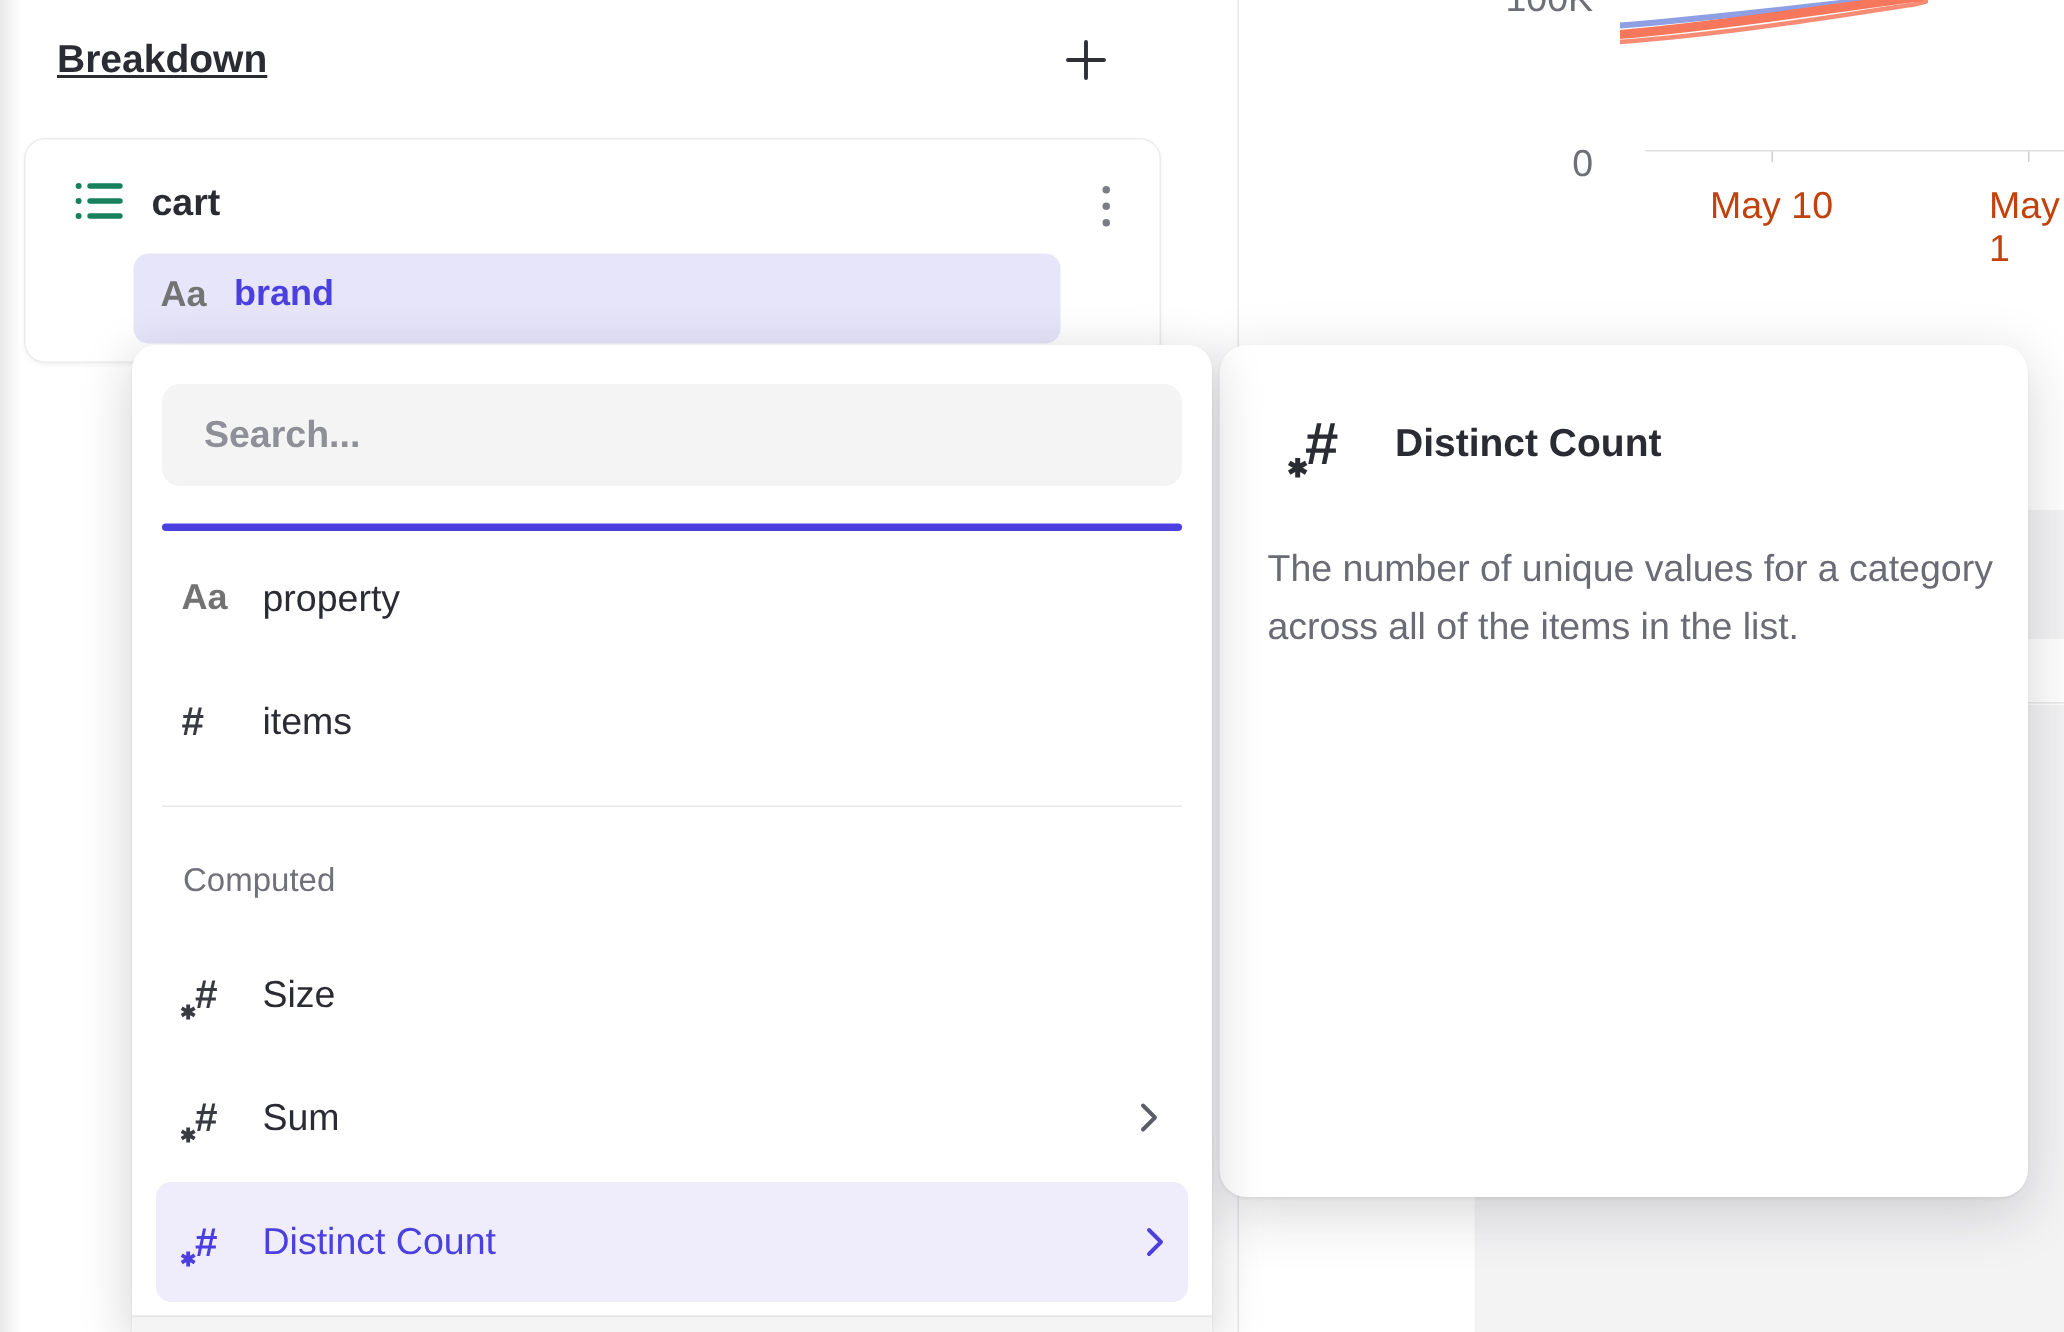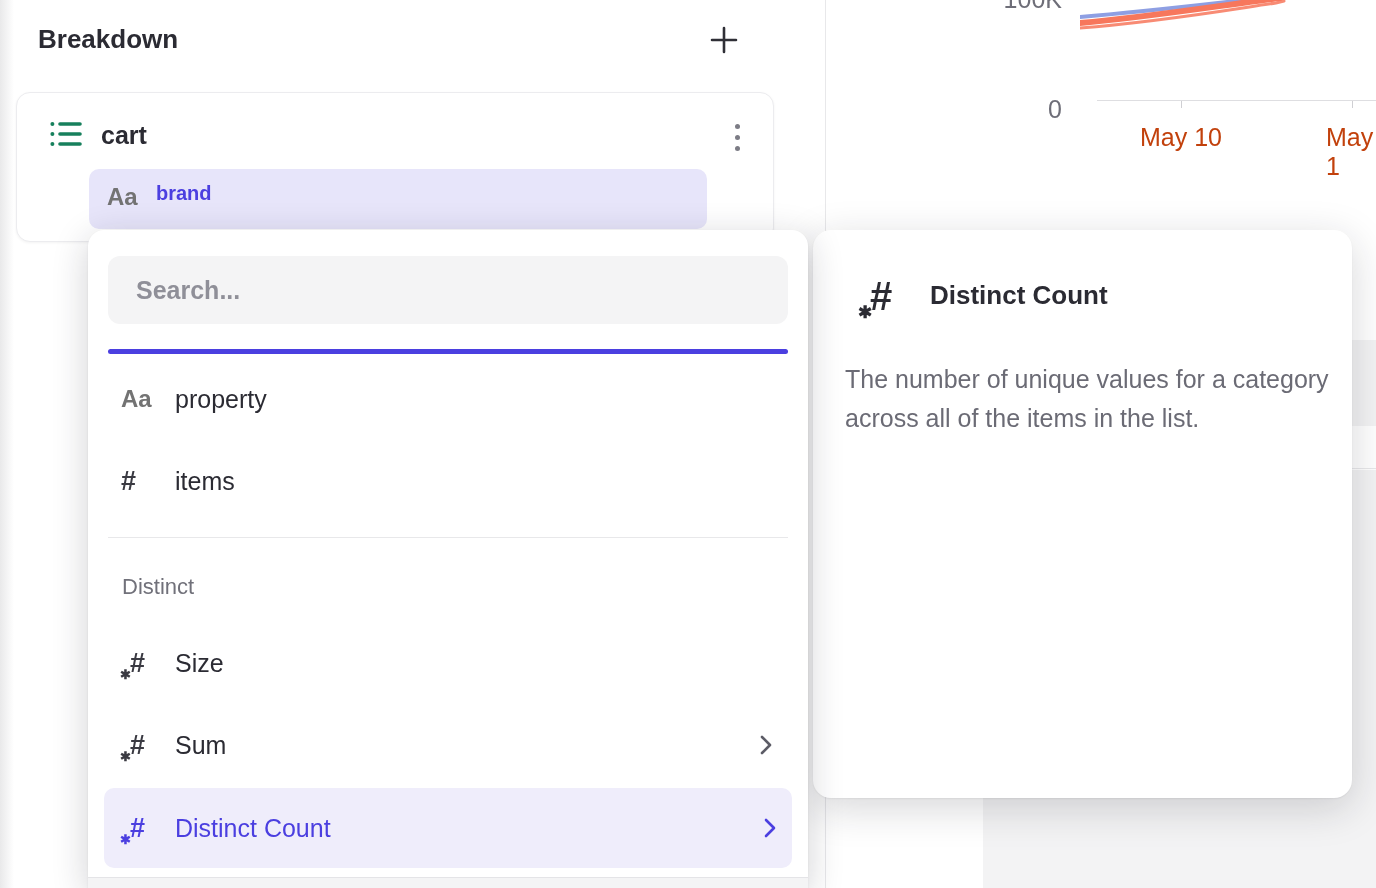--- a/index.html
+++ b/index.html
@@ -18,36 +18,36 @@
   .ylab{position:absolute;right:314px;font-size:25px;color:#6e6e78;text-align:right;}
   .ylab.top{top:-15px;}
   .ylab.zero{top:95px;}
   .axis{position:absolute;left:1097px;top:100px;width:279px;height:1px;background:#dedee1;}
   .tick{position:absolute;top:101px;width:1px;height:7px;background:#cfcfd3;}
   .xlab{position:absolute;top:123px;font-size:25px;color:#c2410c;}
   .xlab.m10{left:1181px;transform:translateX(-50%);}
   .xlab.m1{left:1326px;}
   .lines{position:absolute;left:1080px;top:0;}
   
-  .bd-title{position:absolute;left:38px;top:24px;font-size:26px;font-weight:700;}
+  .bd-title{position:absolute;left:38px;top:24px;font-size:26px;font-weight:700;text-decoration:underline;}
   .plus-btn{position:absolute;left:704px;top:20px;width:40px;height:40px;display:flex;
             align-items:center;justify-content:center;cursor:pointer;background:none;border:none;padding:0;}
   
   .card{position:absolute;left:16px;top:92px;width:756px;height:148px;background:#fff;
         border:1px solid #ececef;border-radius:14px;box-shadow:0 1px 3px rgba(0,0,0,.05);z-index:5;}
   .list-icon{position:absolute;left:32px;top:26px;}
   .cart-label{position:absolute;left:84px;top:28px;font-size:25px;font-weight:600;}
   .kebab{position:absolute;left:700px;top:22px;width:40px;height:44px;display:flex;flex-direction:column;
          align-items:center;justify-content:center;gap:6px;background:none;border:none;cursor:pointer;}
   .kebab i{width:5px;height:5px;border-radius:50%;background:#7c7c85;}
   .brand-row{position:absolute;left:72px;top:76px;width:618px;height:60px;background:#e7e5fa;
              border-radius:10px;cursor:pointer;}
   .aa{font-size:24px;font-weight:600;color:#737373;}
   .brand-row .aa{position:absolute;left:18px;top:14px;}
-  .brand-label{position:absolute;left:67px;top:13px;font-size:20px;font-weight:600;color:#4b3fe0;}
+  .brand-label{position:absolute;left:67px;top:13px;font-size:24px;font-weight:600;color:#4b3fe0;}
   
   .dropdown{position:absolute;left:88px;top:230px;width:720px;height:658px;background:#fff;
             border-radius:16px 16px 0 0;box-shadow:0 8px 36px rgba(25,25,40,.20),0 1px 2px rgba(0,0,0,.08);z-index:30;}
   .search{position:absolute;left:20px;top:26px;width:680px;height:68px;background:#f4f4f5;border:none;
           border-radius:12px;font-family:"Liberation Sans",sans-serif;font-size:25px;color:#2b2b33;
           padding:0 28px;box-sizing:border-box;outline:none;font-weight:bold;}
   .search::placeholder{color:#8f8f98;}
   .sel-line{position:absolute;left:20px;top:119px;width:680px;height:5px;background:#4b3fe0;border-radius:3px;}
   .drow{position:absolute;left:20px;width:680px;display:flex;align-items:center;padding-left:13px;
         box-sizing:border-box;cursor:pointer;font-size:25px;color:#2b2b33;}
@@ -145,21 +145,21 @@
       <span>property</span>
     </div>
     <div class="drow r-price">
       <span class="picon">
           <span class="hash">#</span>
         </span>
       <span>items</span>
     </div>
 
     <div class="ddiv"></div>
-    <div class="section-label">Distinct</div>
+    <div class="section-label">Computed</div>
 
     <div class="drow r-size">
       <span class="picon">
           <span class="cicon">
         <span class="s">✱</span><span class="h">#</span>
       </span>
         </span>
       <span>Size</span>
     </div>
 

